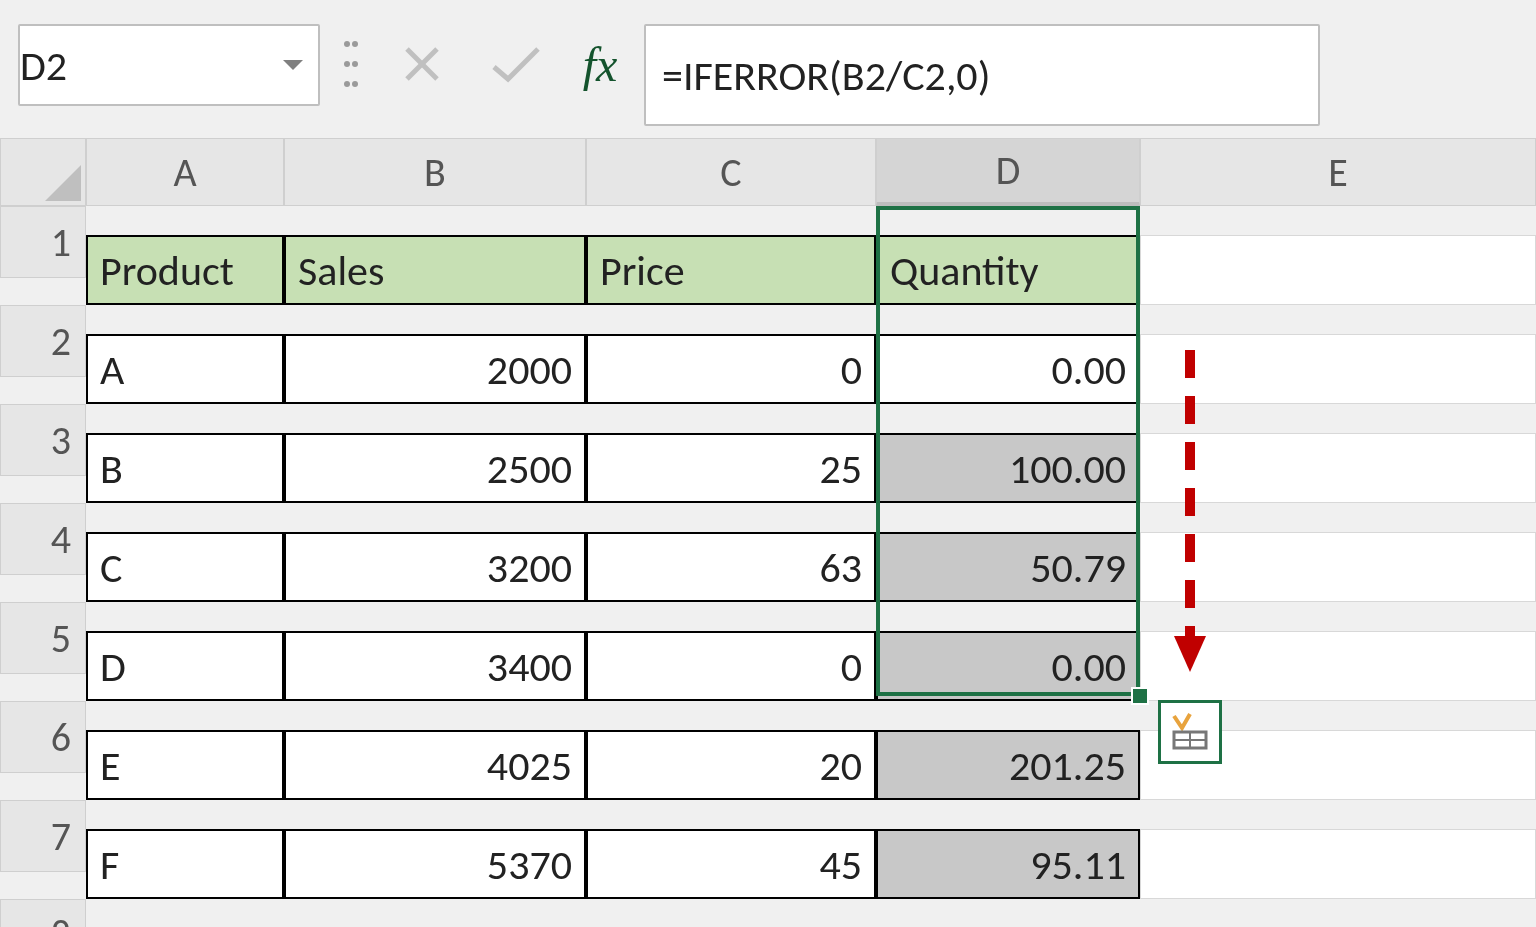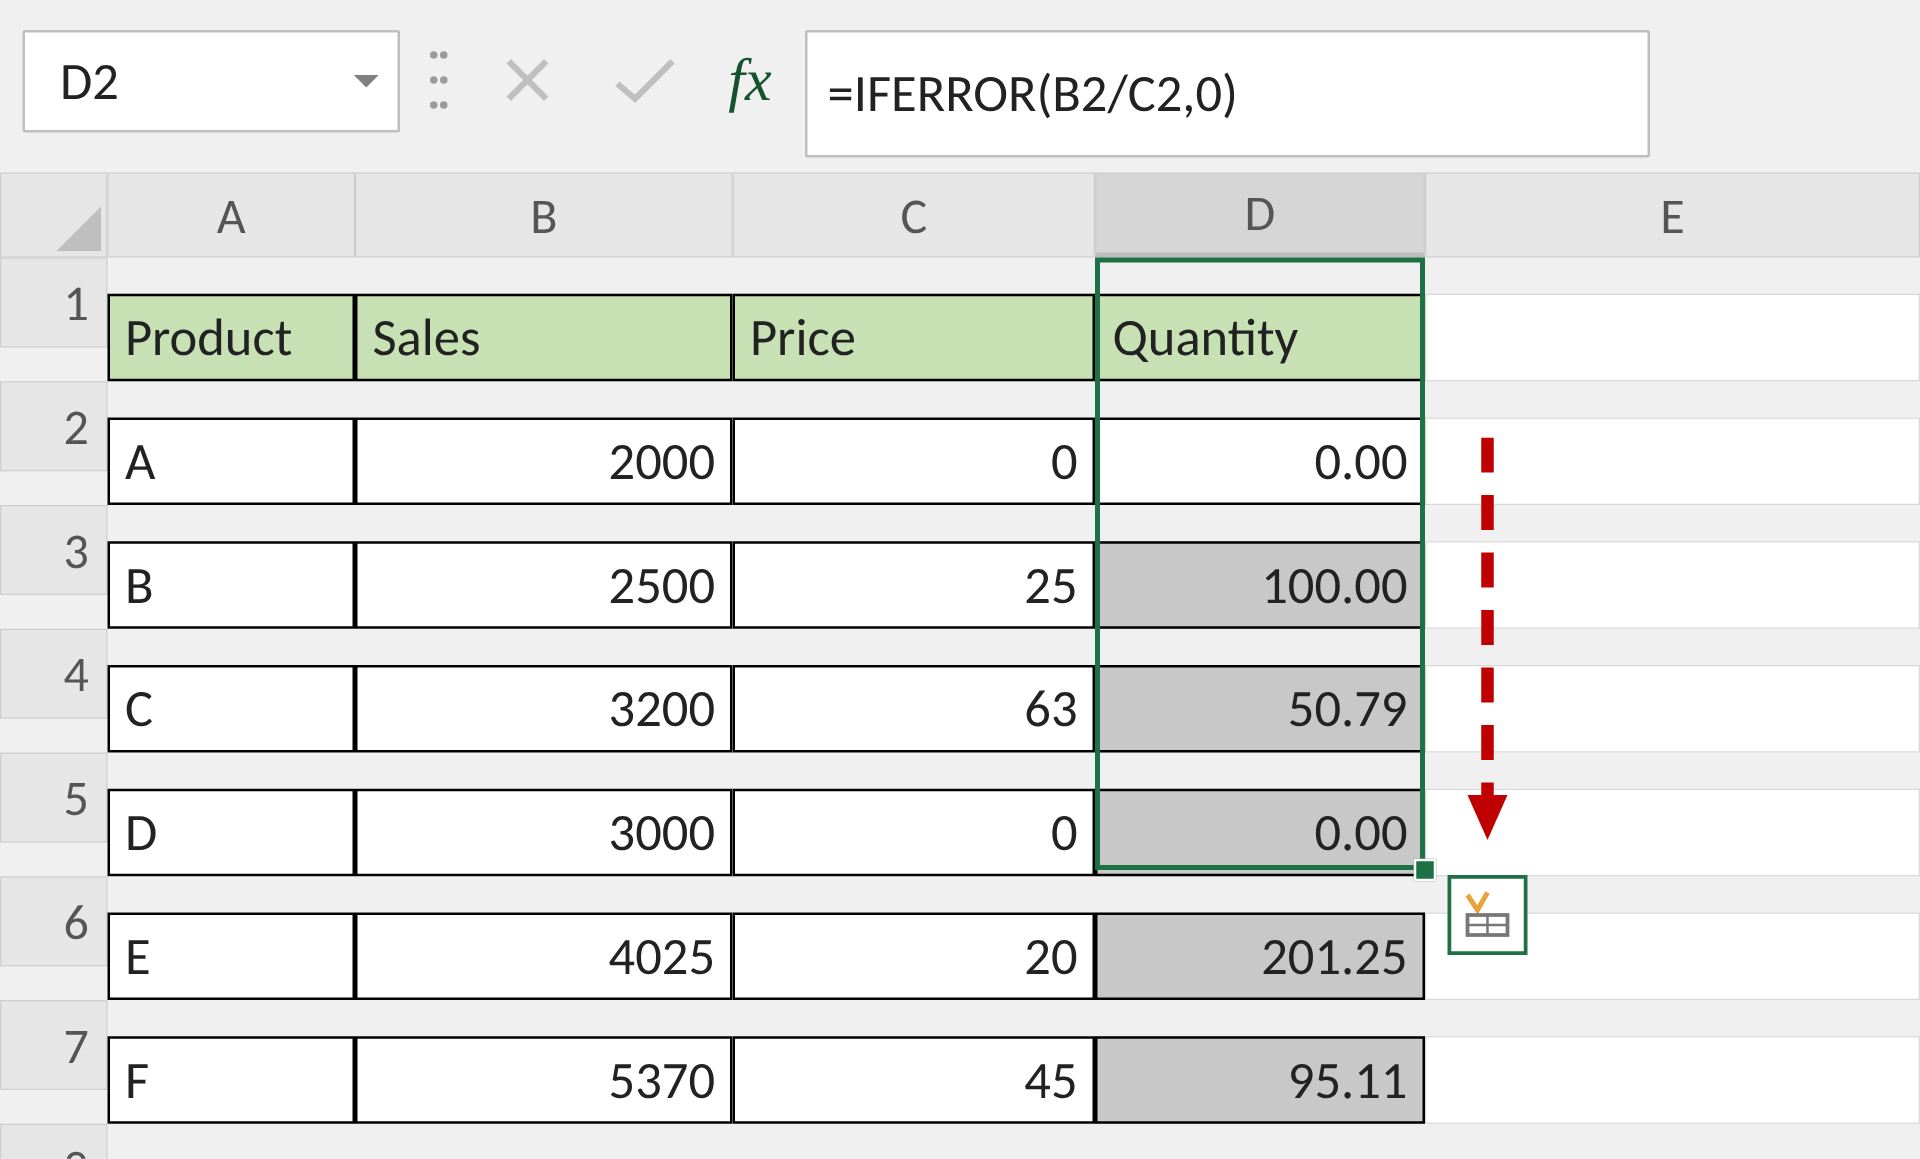--- a/index.html
+++ b/index.html
@@ -27,21 +27,21 @@
     width: 298px;
     height: 78px;
     background: #fff;
     border: 2px solid #bfbfbf;
     border-radius: 2px;
     display: flex;
     align-items: center;
   }
   .name-box .name-text {
     flex: 1 1 auto;
-    padding-left: 28px;
+    padding-left: 0;
     font-size: 42px;
   }
   .name-box .dropdown {
     width: 50px;
     display: flex;
     align-items: center;
     justify-content: center;
     color: #808080;
   }
   .name-box .dropdown svg { display: block; }
@@ -275,21 +275,21 @@
 
     <div class="row-hdr">4</div>
     <div class="cell tbl">C</div>
     <div class="cell tbl num">3200</div>
     <div class="cell tbl num">63</div>
     <div class="cell tbl num sel-cell">50.79</div>
     <div class="cell blank"></div>
 
     <div class="row-hdr">5</div>
     <div class="cell tbl">D</div>
-    <div class="cell tbl num">3000</div>
+    <div class="cell tbl num">3400</div>
     <div class="cell tbl num">0</div>
     <div class="cell tbl num sel-cell">0.00</div>
     <div class="cell blank"></div>
 
     <div class="row-hdr">6</div>
     <div class="cell tbl">E</div>
     <div class="cell tbl num">4025</div>
     <div class="cell tbl num">20</div>
     <div class="cell tbl num sel-cell">201.25</div>
     <div class="cell blank"></div>

